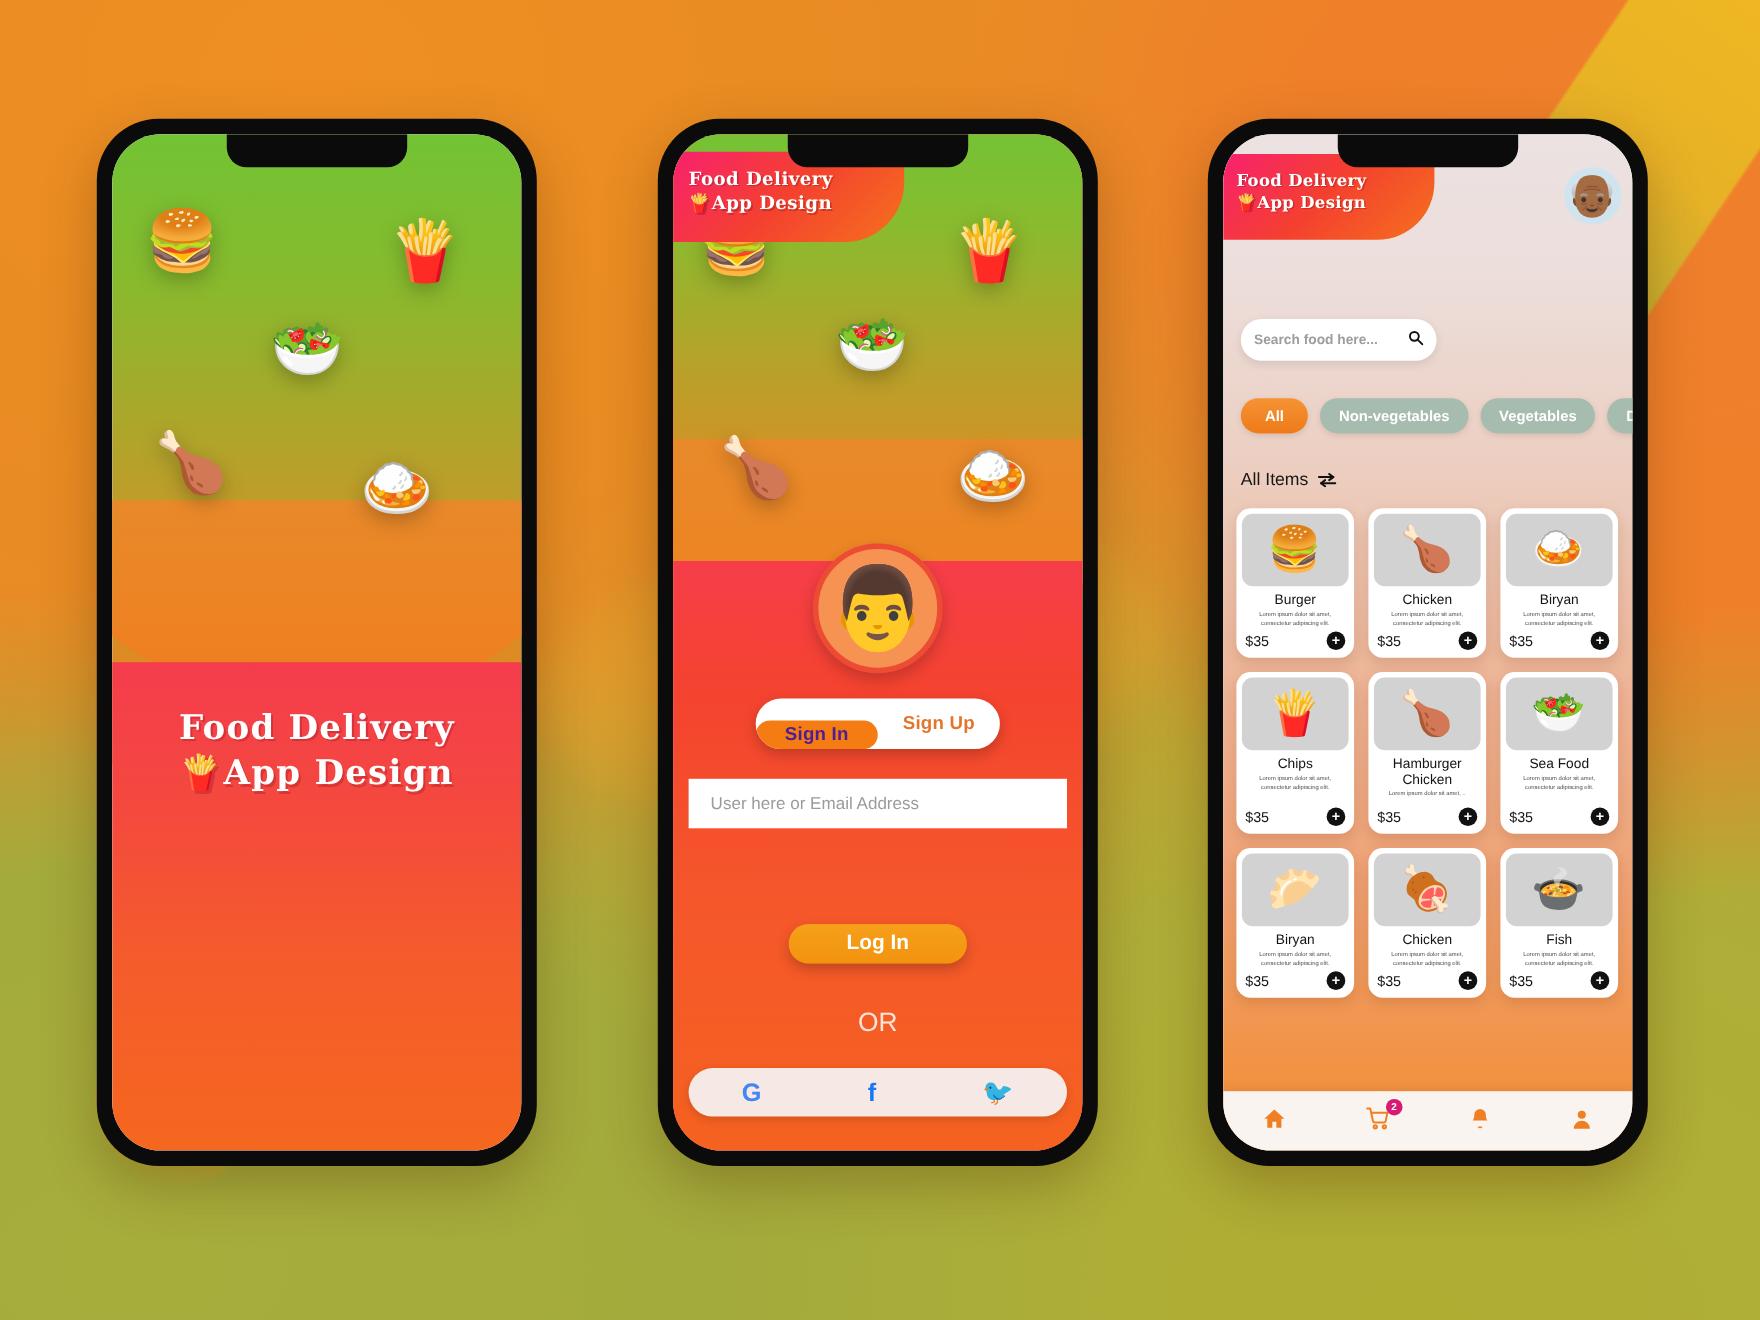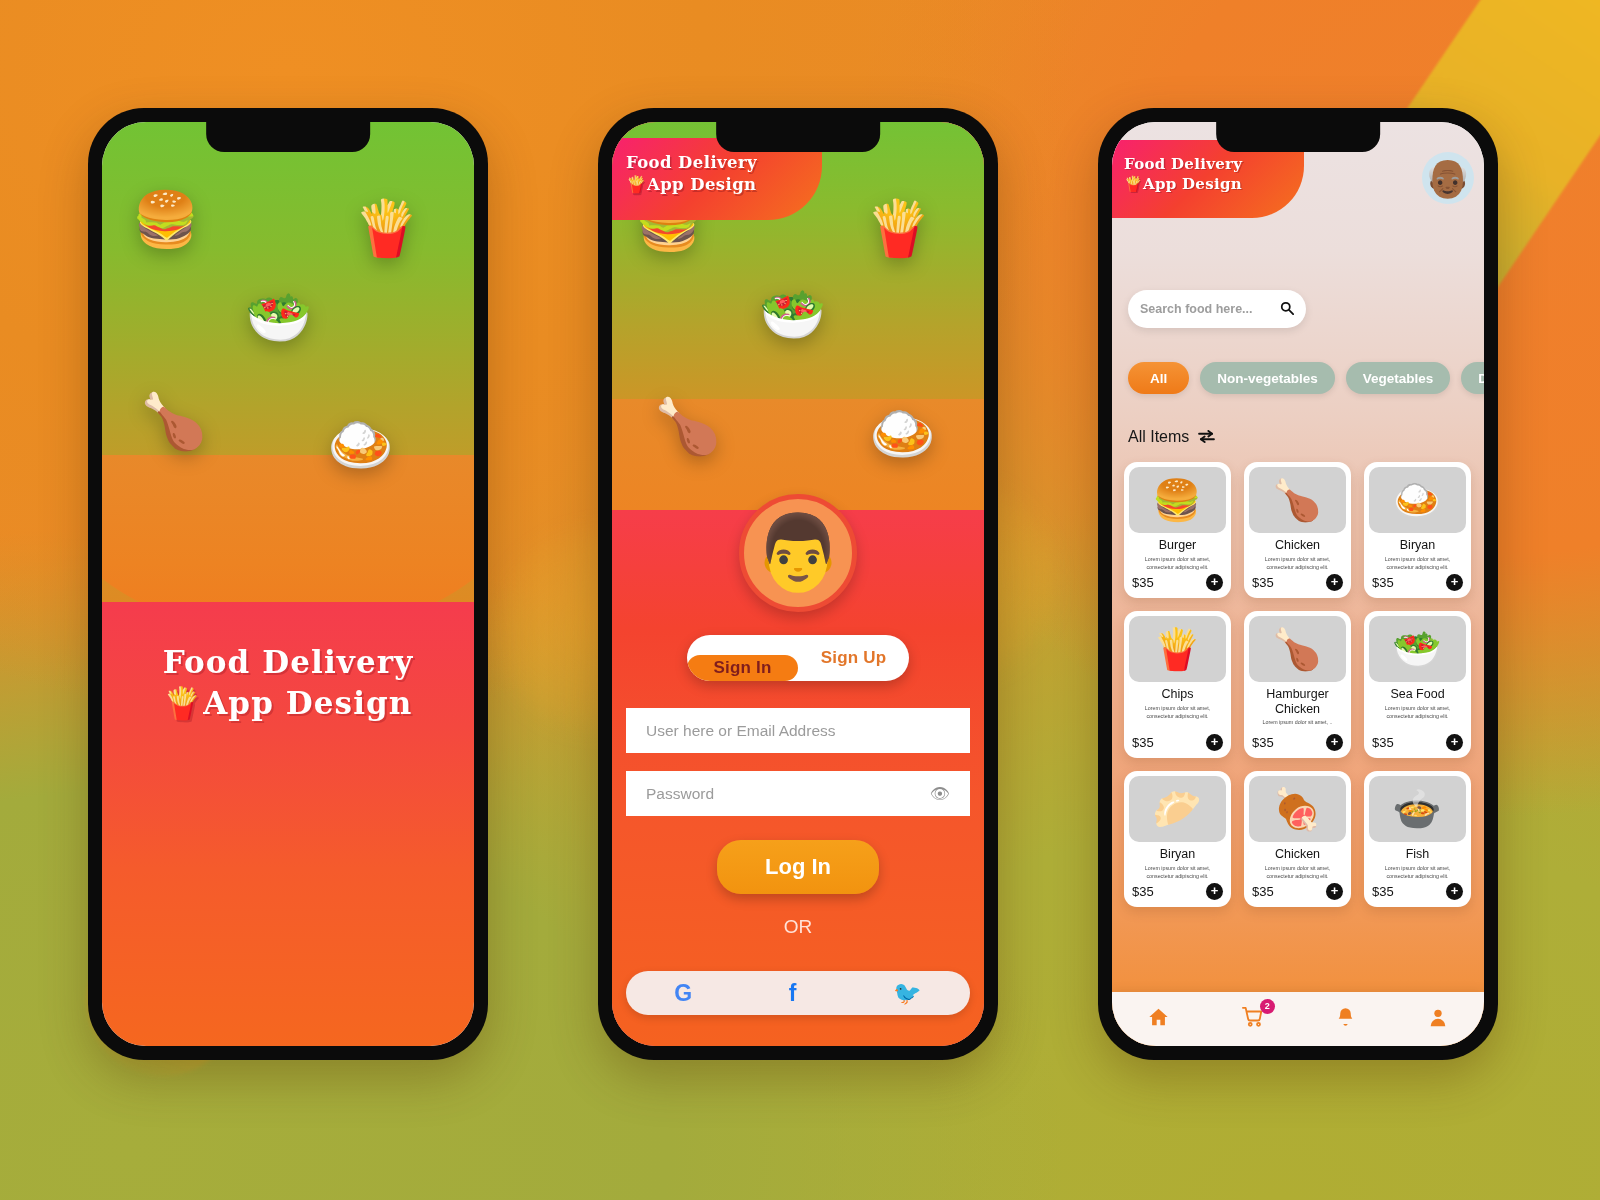--- a/index.html
+++ b/index.html
@@ -147,42 +147,42 @@
     width:222px; height:46px; border-radius:24px;
     background:#ffffff; display:flex; z-index:22;
     box-shadow:0 5px 13px rgba(0,0,0,0.22);
     overflow:hidden;
   }
   .seg-btn {
     flex:1; display:flex; align-items:center; justify-content:center;
     font-size:17px; font-weight:bold; letter-spacing:0.2px;
     cursor:pointer;
   }
-  .seg-btn.active { background:#f57c12; color:#7f1d1d; border-radius:24px;margin-top:20px; }
+  .seg-btn.active { background:#f57c12; color:#4c1d95; border-radius:24px;margin-top:20px; }
   .seg-btn.idle   { color:#e2762a; }
   .field {
     position:absolute; left:14px; right:14px; height:45px;
     background:#fff; z-index:22;
     display:flex; align-items:center;
     padding:0 20px; font-size:15.5px; color:#9b9b9b;
   }
   #f-user { top:586px; }
   #f-pass { top:649px; }
   .eye { margin-left:auto; font-size:16px; color:#8d8d8d; }
   .login-btn {
     position:absolute; top:718px; left:50%; transform:translateX(-50%);
-    width:162px; height:54px; border-radius:24px; z-index:22;
+    width:162px; height:36px; border-radius:24px; z-index:22;
     background:linear-gradient(180deg,#f6a01a 0%,#f2930f 100%);
-    color:#fff; font-size:22px; font-weight:bold;
+    color:#fff; font-size:19px; font-weight:bold;
     display:flex; align-items:center; justify-content:center;
     box-shadow:0 5px 12px rgba(0,0,0,0.22); cursor:pointer;
   }
   .or-text {
     position:absolute; top:794px; left:0; right:0; text-align:center;
-    color:#ffe2d8; font-size:19px; z-index:22;
+    color:#ffe2d8; font-size:24px; z-index:22;
   }
   .social-bar {
     position:absolute; top:849px; left:14px; right:14px; height:44px;
     background:#f6e8e4; border-radius:22px; z-index:22;
     display:flex; align-items:center; justify-content:space-around;
     box-shadow:0 3px 9px rgba(0,0,0,0.14);
   }
   .social-ico { font-size:23px; font-weight:bold; cursor:pointer; line-height:1; }
 
   
@@ -348,24 +348,20 @@
 
       <div class="seg">
         <div class="seg-btn active">Sign In</div>
         <div class="seg-btn idle">Sign Up</div>
       </div>
 
       <div class="field" id="f-user">
         <span>User here or Email Address</span>
       </div>
 
-      <div class="field" id="f-pass">
-        <span>Password</span>
-        <span class="eye">👁</span>
-      </div>
 
       <div class="login-btn">Log In</div>
 
       <div class="or-text">OR</div>
 
       <div class="social-bar">
         <span class="social-ico" style="color:#4285f4">G</span>
         <span class="social-ico" style="color:#1877f2">f</span>
         <span class="social-ico" style="color:#1da1f2">🐦</span>
       </div>

